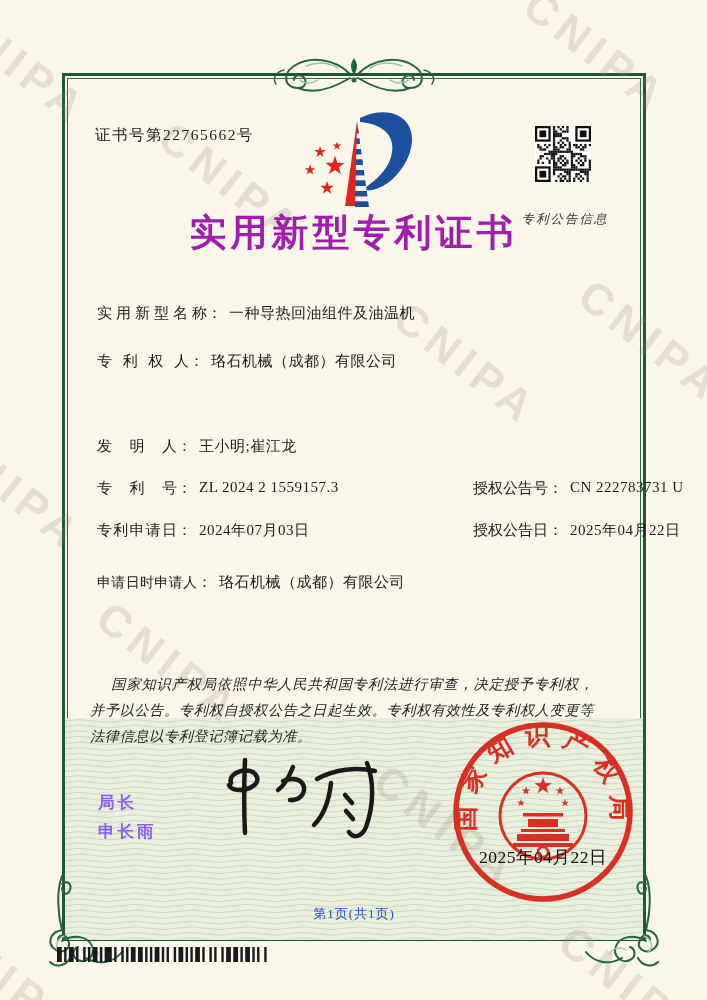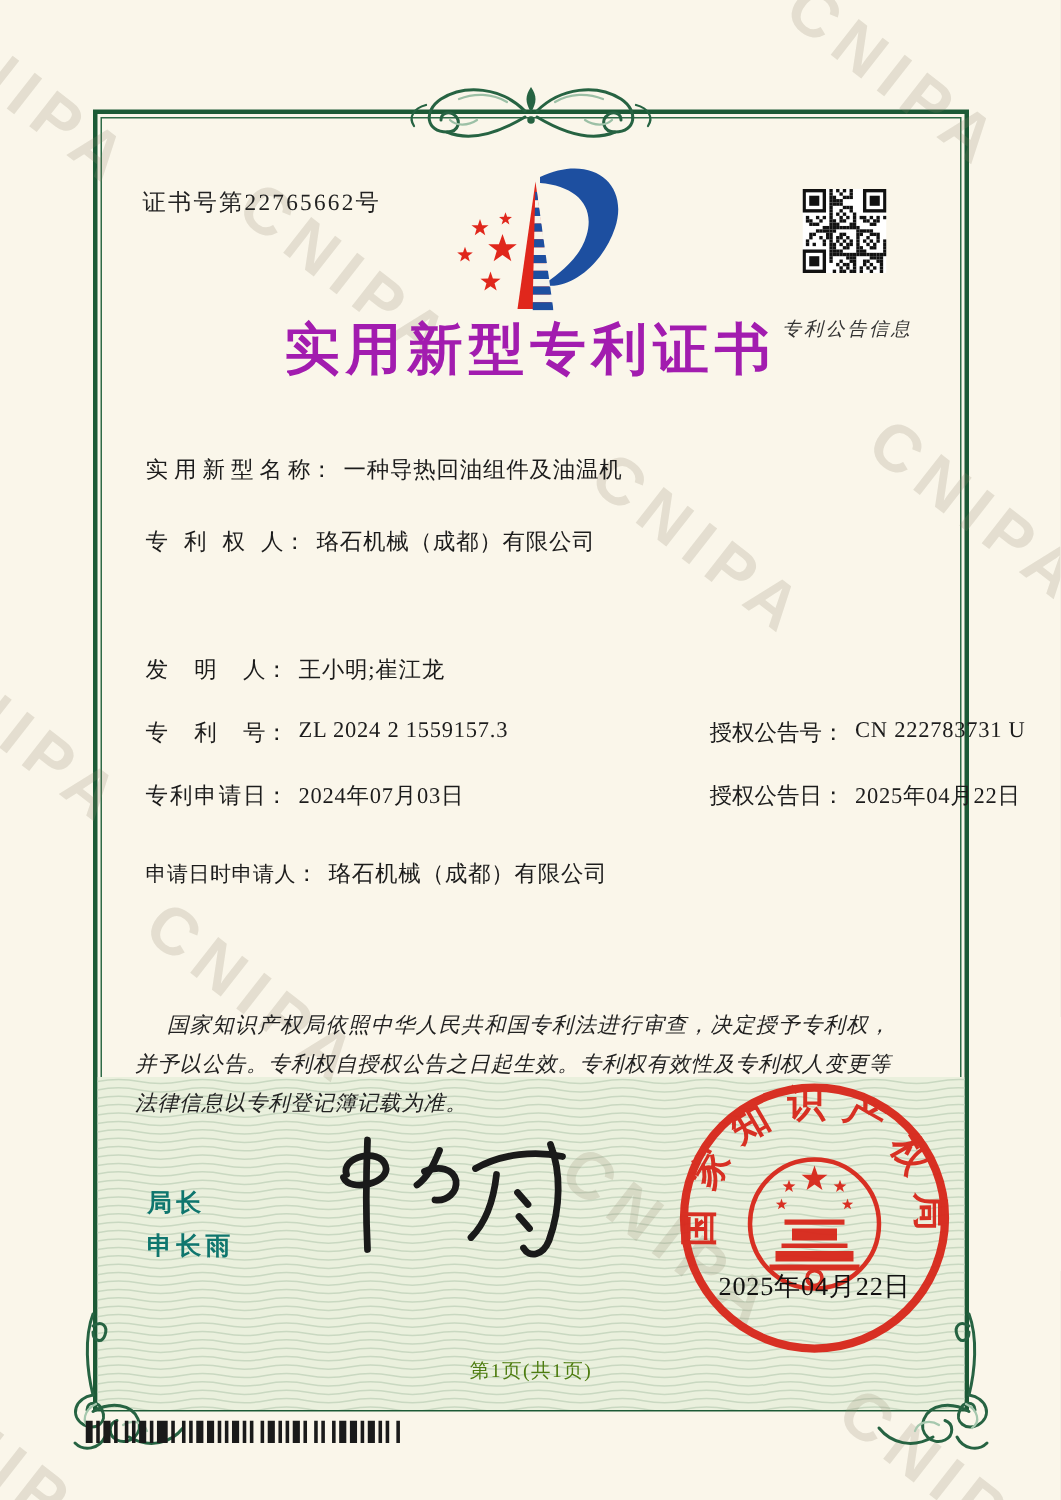--- a/index.html
+++ b/index.html
@@ -47,29 +47,29 @@
   .rpair{position:absolute;left:376px;top:0;white-space:nowrap;}
   
   .decl{
     position:absolute;left:90px;top:672px;width:504px;z-index:5;
     font-size:14.2px;line-height:26px;letter-spacing:0.6px;
     text-align:justify;text-indent:1.5em;color:#222;font-style:italic;font-family:Liberation Mono, monospace;
   }
   
   .signoff{position:absolute;left:98px;top:788px;z-index:5;
     font-family:"Liberation Sans", sans-serif;font-size:16.5px;font-weight:600;
-    letter-spacing:3px;line-height:29px;color:#0f766e;}
+    letter-spacing:3px;line-height:29px;color:#8b5cf6;}
   .sig{position:absolute;left:205px;top:755px;width:190px;height:90px;z-index:5;}
   
   .seal{position:absolute;left:451px;top:720px;width:184px;height:184px;z-index:5;opacity:0.95;}
   .seal-date{position:absolute;left:462px;top:845px;width:162px;z-index:6;text-align:center;
     font-size:17.5px;color:#111;letter-spacing:0.5px;}
   
   .pageno{position:absolute;left:62px;top:905px;width:584px;text-align:center;z-index:5;
-    font-size:13px;color:#4d7c0f;letter-spacing:1px;}
+    font-size:13px;color:#1d4ed8;letter-spacing:1px;}
   .barcode{position:absolute;left:57px;top:947px;width:212px;height:15px;z-index:5;}
 </style>
 </head>
 <body>
 
 <div class="page">
 
   <div id="wmarks">
       <span class="wm" style="left: -35px; top: -8px;">CNIPA</span>
       <span class="wm" style="left: 180px; top: 112px;">CNIPA</span>

